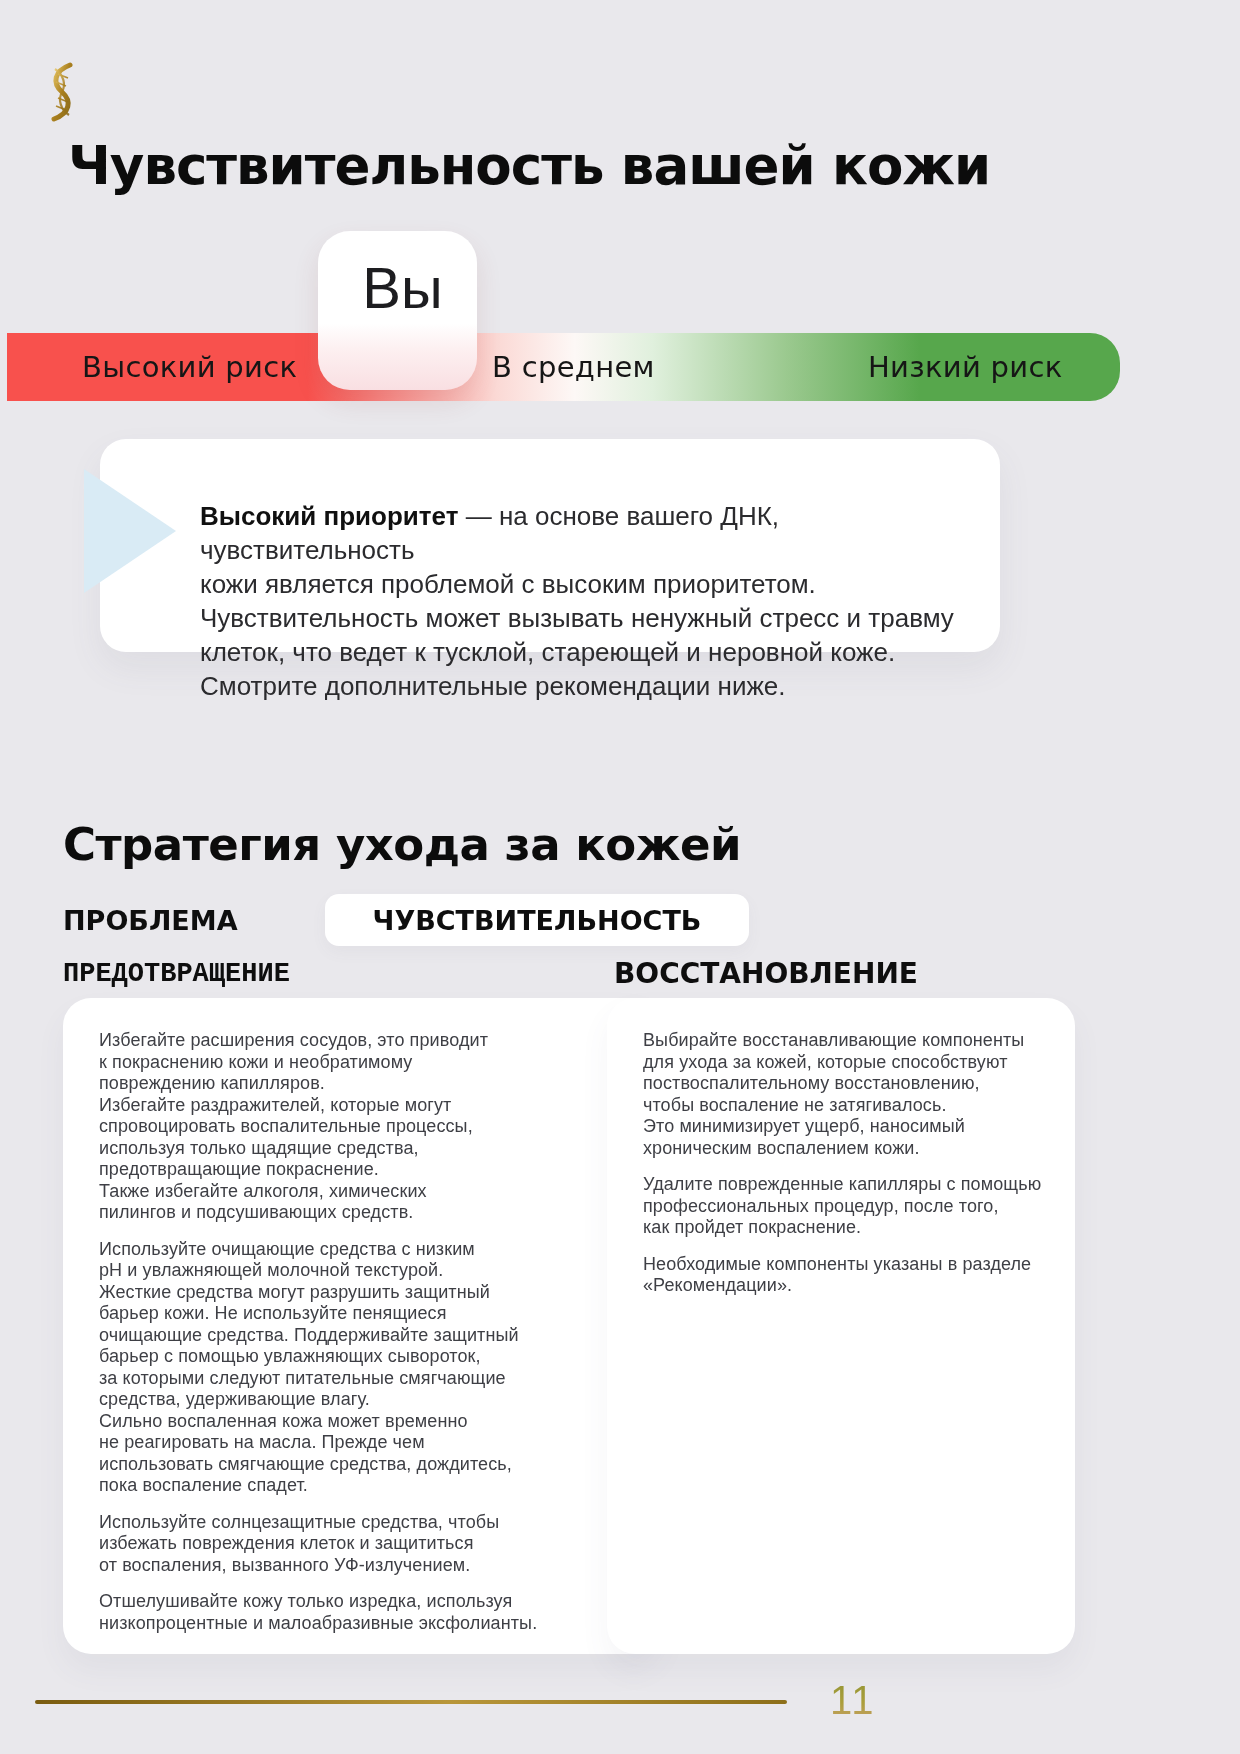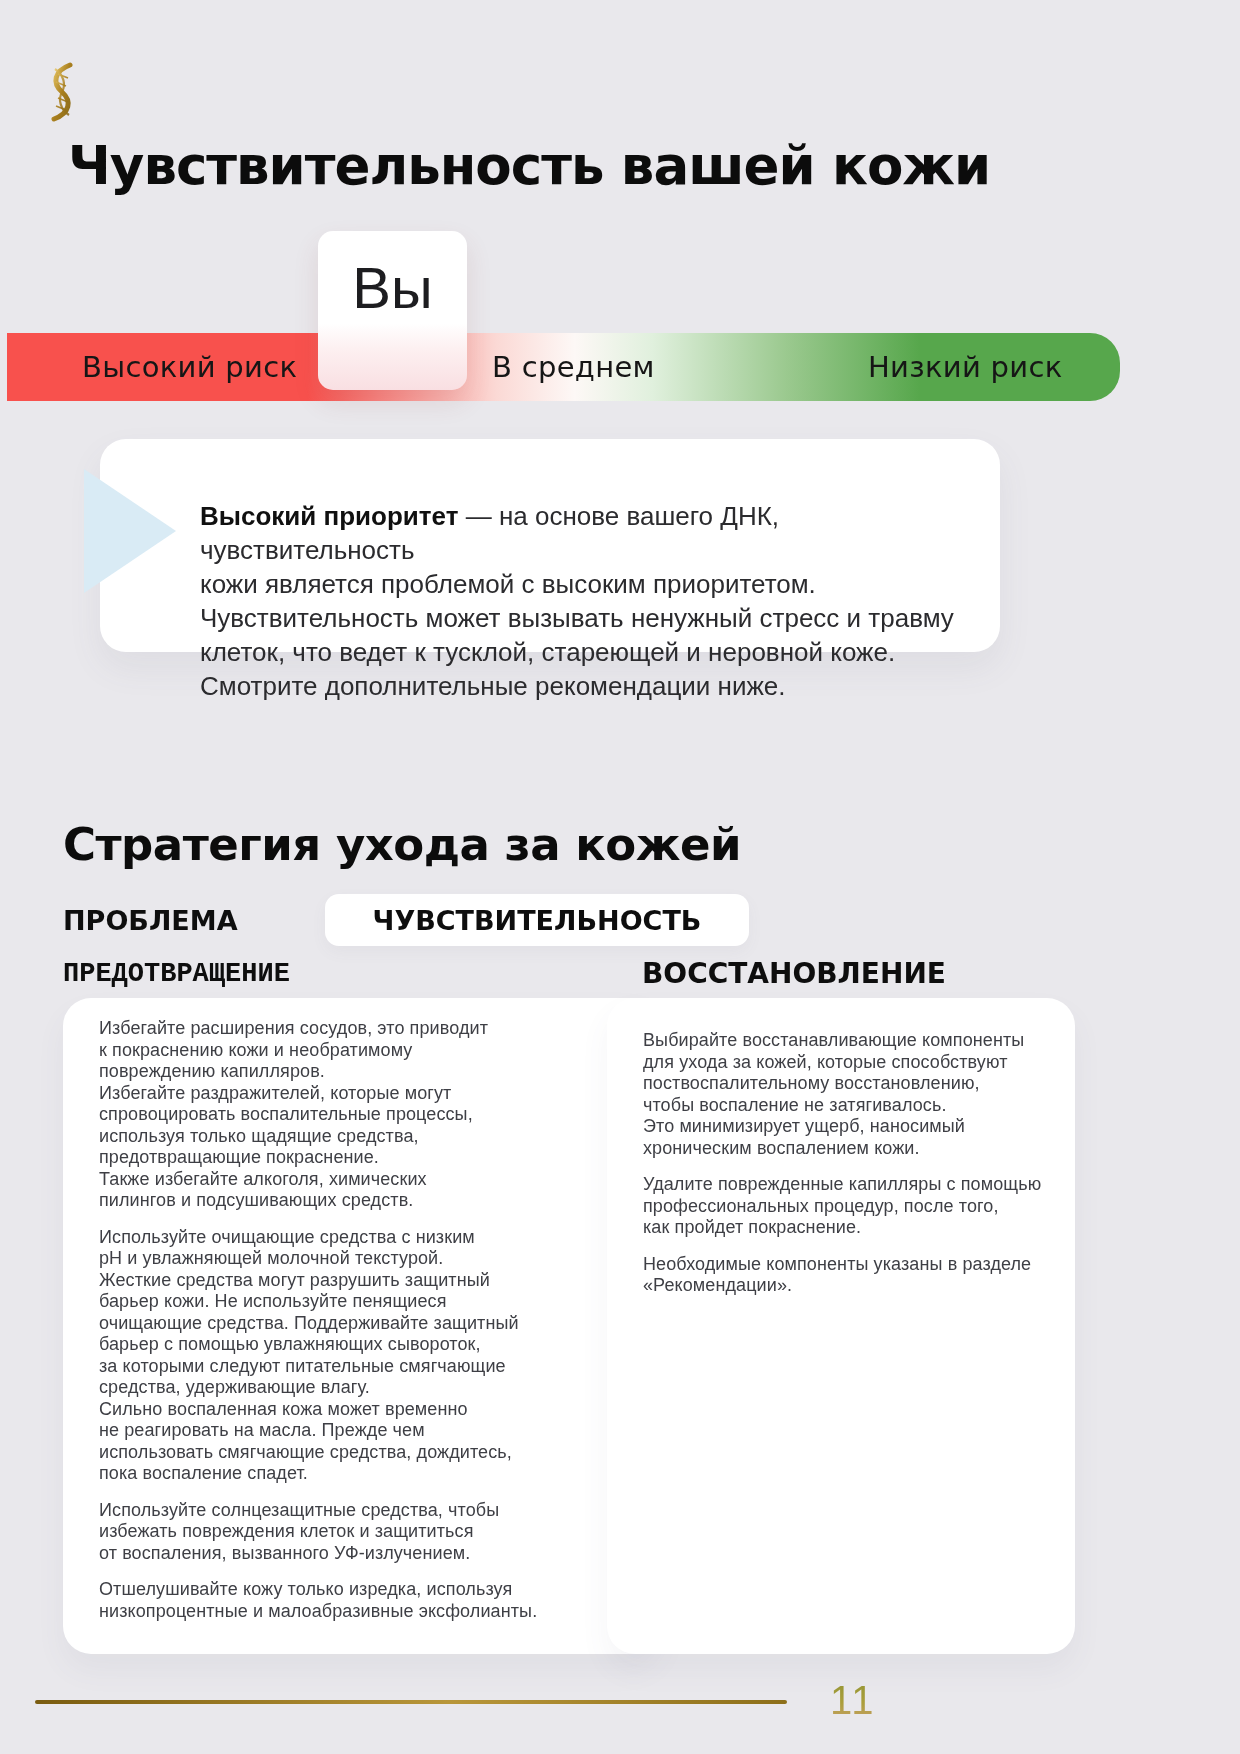--- a/index.html
+++ b/index.html
@@ -28,24 +28,24 @@
   .risk-label{
     position:absolute;top:50%;transform:translateY(-50%);
     font-family:"DejaVu Sans",sans-serif;font-size:29px;
     letter-spacing:.3px;color:#161616;white-space:nowrap;
   }
   .risk-label.high{left:75px;}
   .risk-label.avg{left:485px;}
   .risk-label.low{left:861px;}
   .marker-card{
     position:absolute;left:318px;top:199px;width:149px;height:159px;z-index:3;
-    border-radius:15px;
+    border-radius:32px;
     background:linear-gradient(180deg,#ffffff 0%,#ffffff 58%,#fdf0f1 74%,#f9dfe2 100%);
     box-shadow:0 12px 26px rgba(140,60,60,.12);
-    display:flex;justify-content:center;
+    display:flex;justify-content:center;padding-left:10px;
   }
   .marker-label{margin-top:22px;font-size:58px;line-height:70px;color:#1d1d20;}
   
   .callout-card{
     position:absolute;left:100px;top:407px;width:900px;height:213px;z-index:1;
     background:#ffffff;border-radius:26px;
     box-shadow:0 16px 34px rgba(90,90,120,.08);
   }
   .callout-arrow{
     position:absolute;left:84px;top:437px;width:0;height:0;z-index:2;
@@ -69,27 +69,27 @@
   }
   .problem-label{left:63px;top:874px;}
   .problem-pill{
     position:absolute;left:325px;top:862px;width:424px;height:52px;
     background:#ffffff;border-radius:14px;
     display:flex;align-items:center;justify-content:center;
     font-family:"DejaVu Sans",sans-serif;font-weight:bold;font-size:27px;color:#0e0e0e;
     box-shadow:0 6px 16px rgba(90,90,120,.05);
   }
   .col-head.prevention{left:63px;top:927px;font-family:Liberation Mono, monospace;}
-  .col-head.recovery{left:642px;top:927px;font-size:28px;}
+  .col-head.recovery{left:614px;top:927px;font-size:28px;}
   .card{
     position:absolute;top:966px;height:656px;box-sizing:border-box;
     background:#ffffff;border-radius:28px;
     box-shadow:0 16px 30px rgba(90,90,120,.06);
   }
-  .card.prevention{left:63px;width:598px;padding:20px 24px 0 36px;}
+  .card.prevention{left:63px;width:598px;padding:32px 24px 0 36px;}
   .card.recovery{left:607px;width:468px;padding:32px 20px 0 36px;}
   .card p{
     margin:0 0 15px;font-size:18px;line-height:21.5px;
     color:#3e3f45;white-space:pre-line;letter-spacing:.1px;
   }
   
   .footer-divider{
     position:absolute;left:35px;top:1668px;width:752px;height:4px;border-radius:2px;
     background:linear-gradient(90deg,#7a5c10 0%,#b8963a 55%,#8d6f1a 100%);
   }

